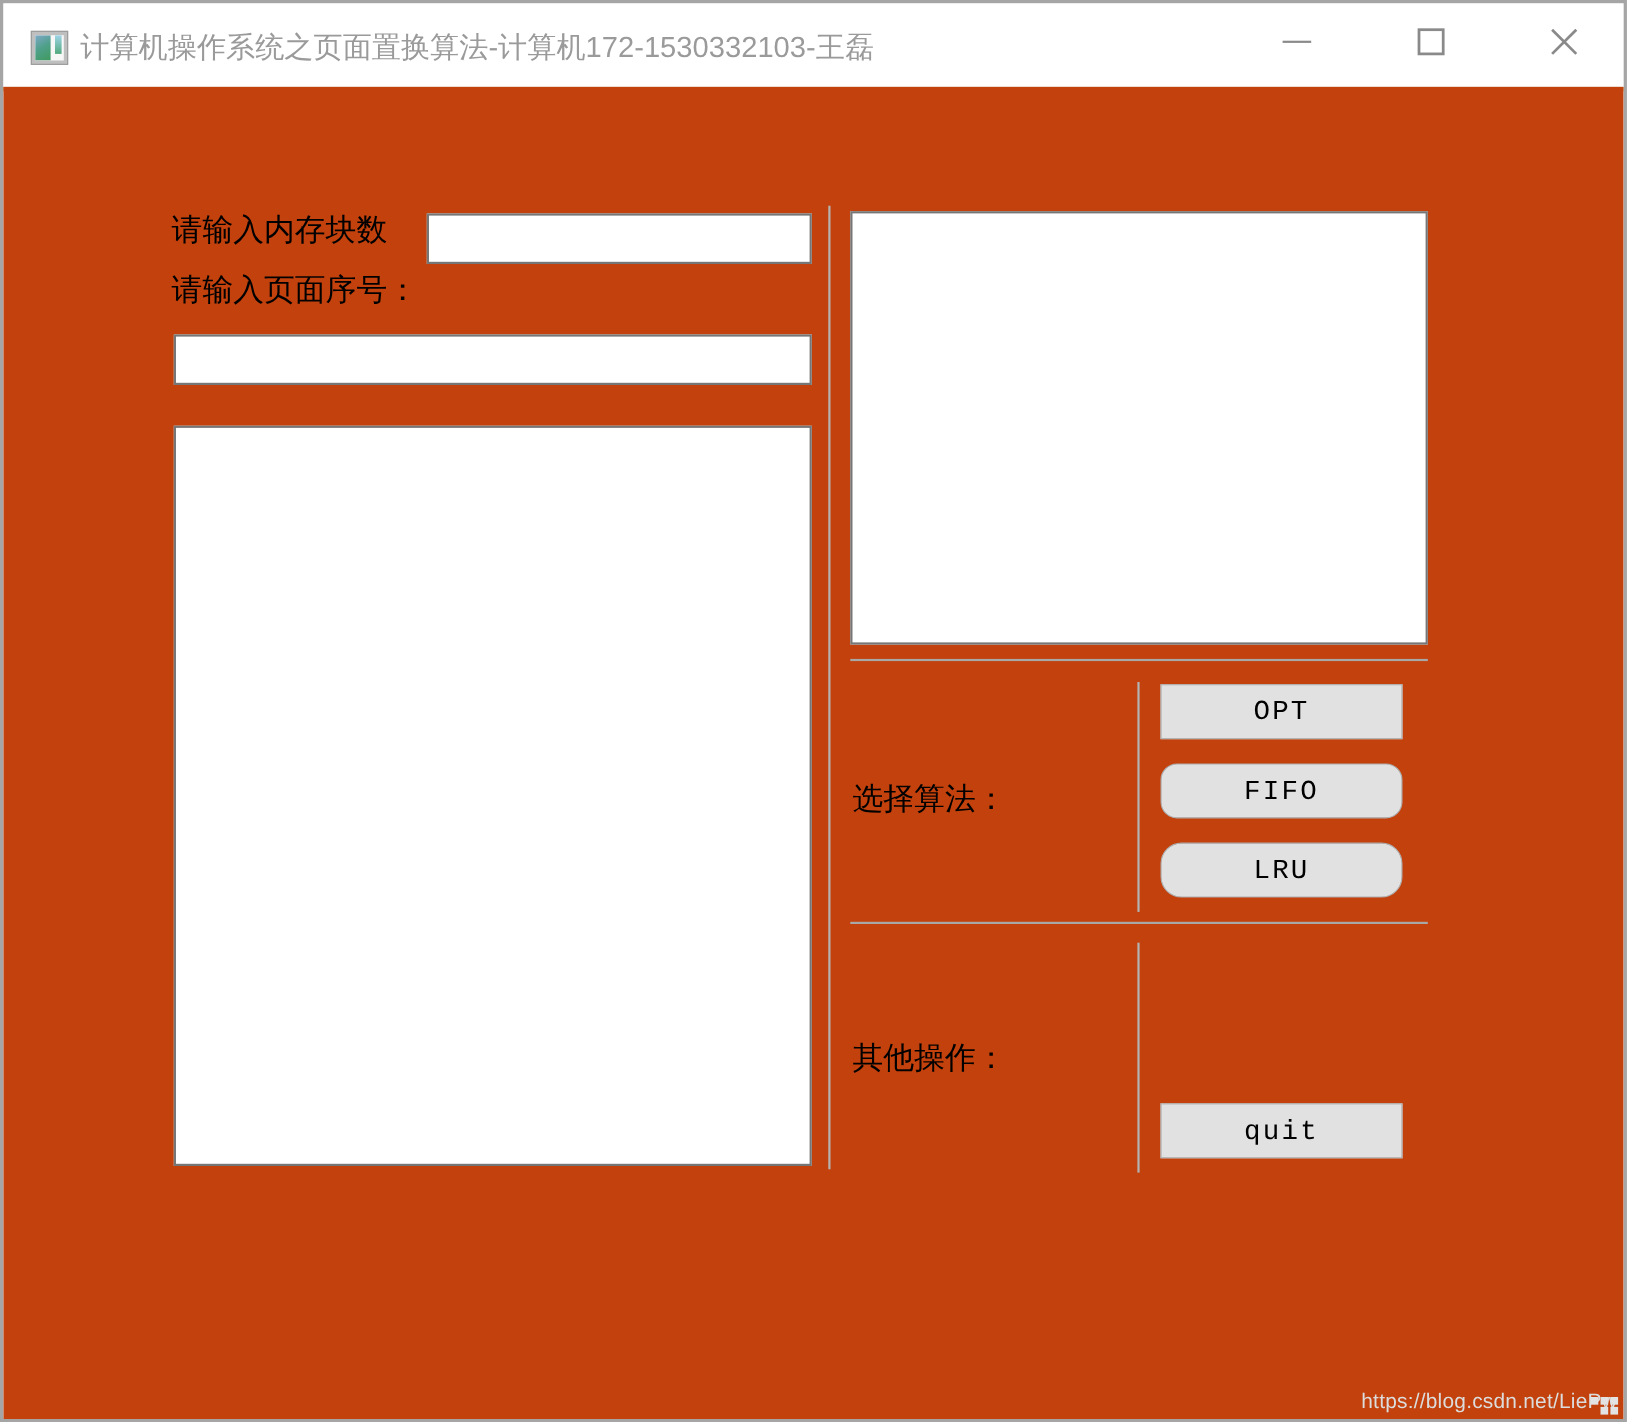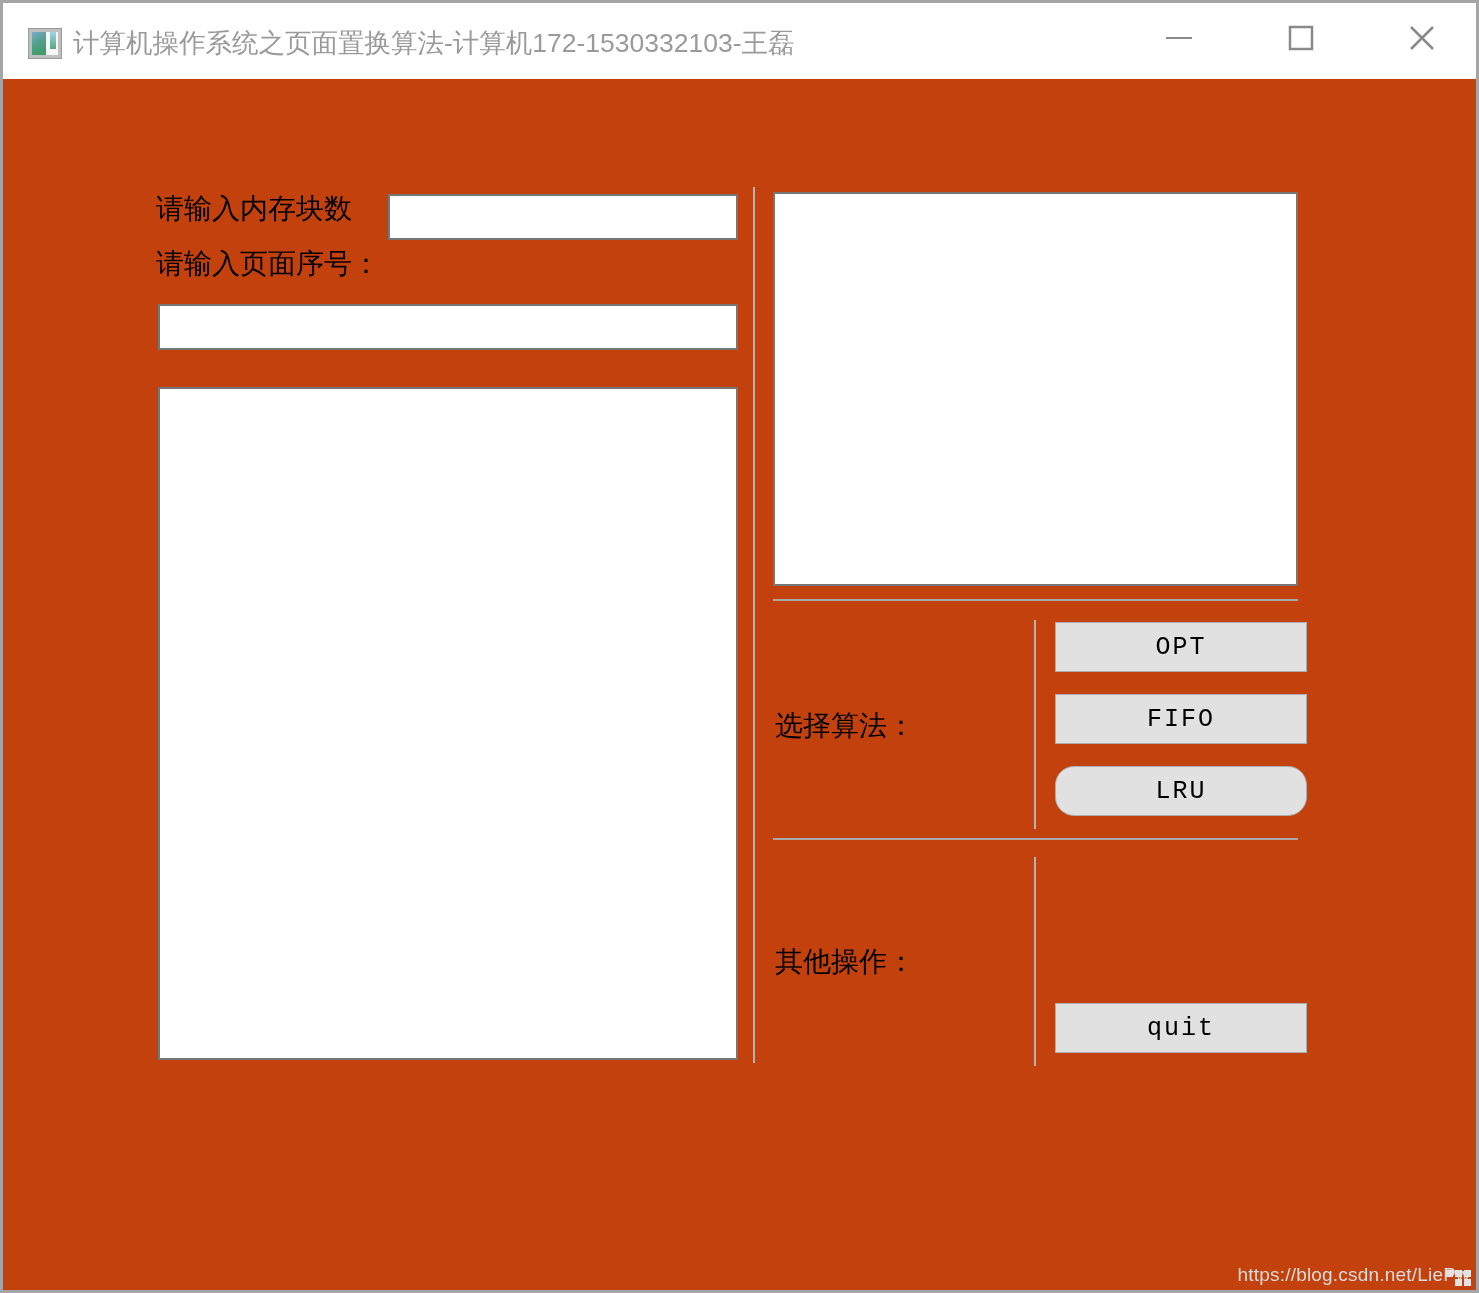--- a/index.html
+++ b/index.html
@@ -139,21 +139,21 @@
   .hsep {
     position: absolute;
     height: 2px;
     background: #a8a8a8;
   }
 
   
   .btn {
     position: absolute;
     box-sizing: border-box;
-    width: 252px;
+    width: 220px;
     height: 50px;
     background: #e1e1e1;
     border: 1px solid #adadad;
     color: #000000;
     font-family: "Liberation Mono", "DejaVu Sans Mono", monospace;
     font-size: 25px;
     letter-spacing: 2px;
     text-align: center;
     line-height: 47px;
     cursor: default;
@@ -244,21 +244,21 @@
       <div style="padding:6px 8px; font-family:'Liberation Mono', monospace; font-size:20px; white-space:pre-wrap;"></div>
     </div>
 
     <div class="hsep" style="left:770px; top:520px; width:525px;"></div>
 
     <div class="label" style="left:772px; top:633px;">选择算法：</div>
 
     <div class="vsep" style="left:1031px; top:541px; height:209px; width:2px; background:#b4b4b4;"></div>
 
     <button class="btn" style="left:1052px; top:543px;">OPT</button>
-    <button class="btn" style="left:1052px; top:615px;">FIFO</button>
+    <button class="btn" style="left:1052px; top:615px;border-radius:15px;">FIFO</button>
     <button class="btn" style="left:1052px; top:687px;border-radius:19px;">LRU</button>
 
     <div class="hsep" style="left:770px; top:759px; width:525px;"></div>
 
     <div class="label" style="left:772px; top:869px;">其他操作：</div>
 
     <div class="vsep" style="left:1031px; top:778px; height:209px; width:2px; background:#b4b4b4;"></div>
 
     <button class="btn" style="left:1052px; top:924px;">quit</button>
 

